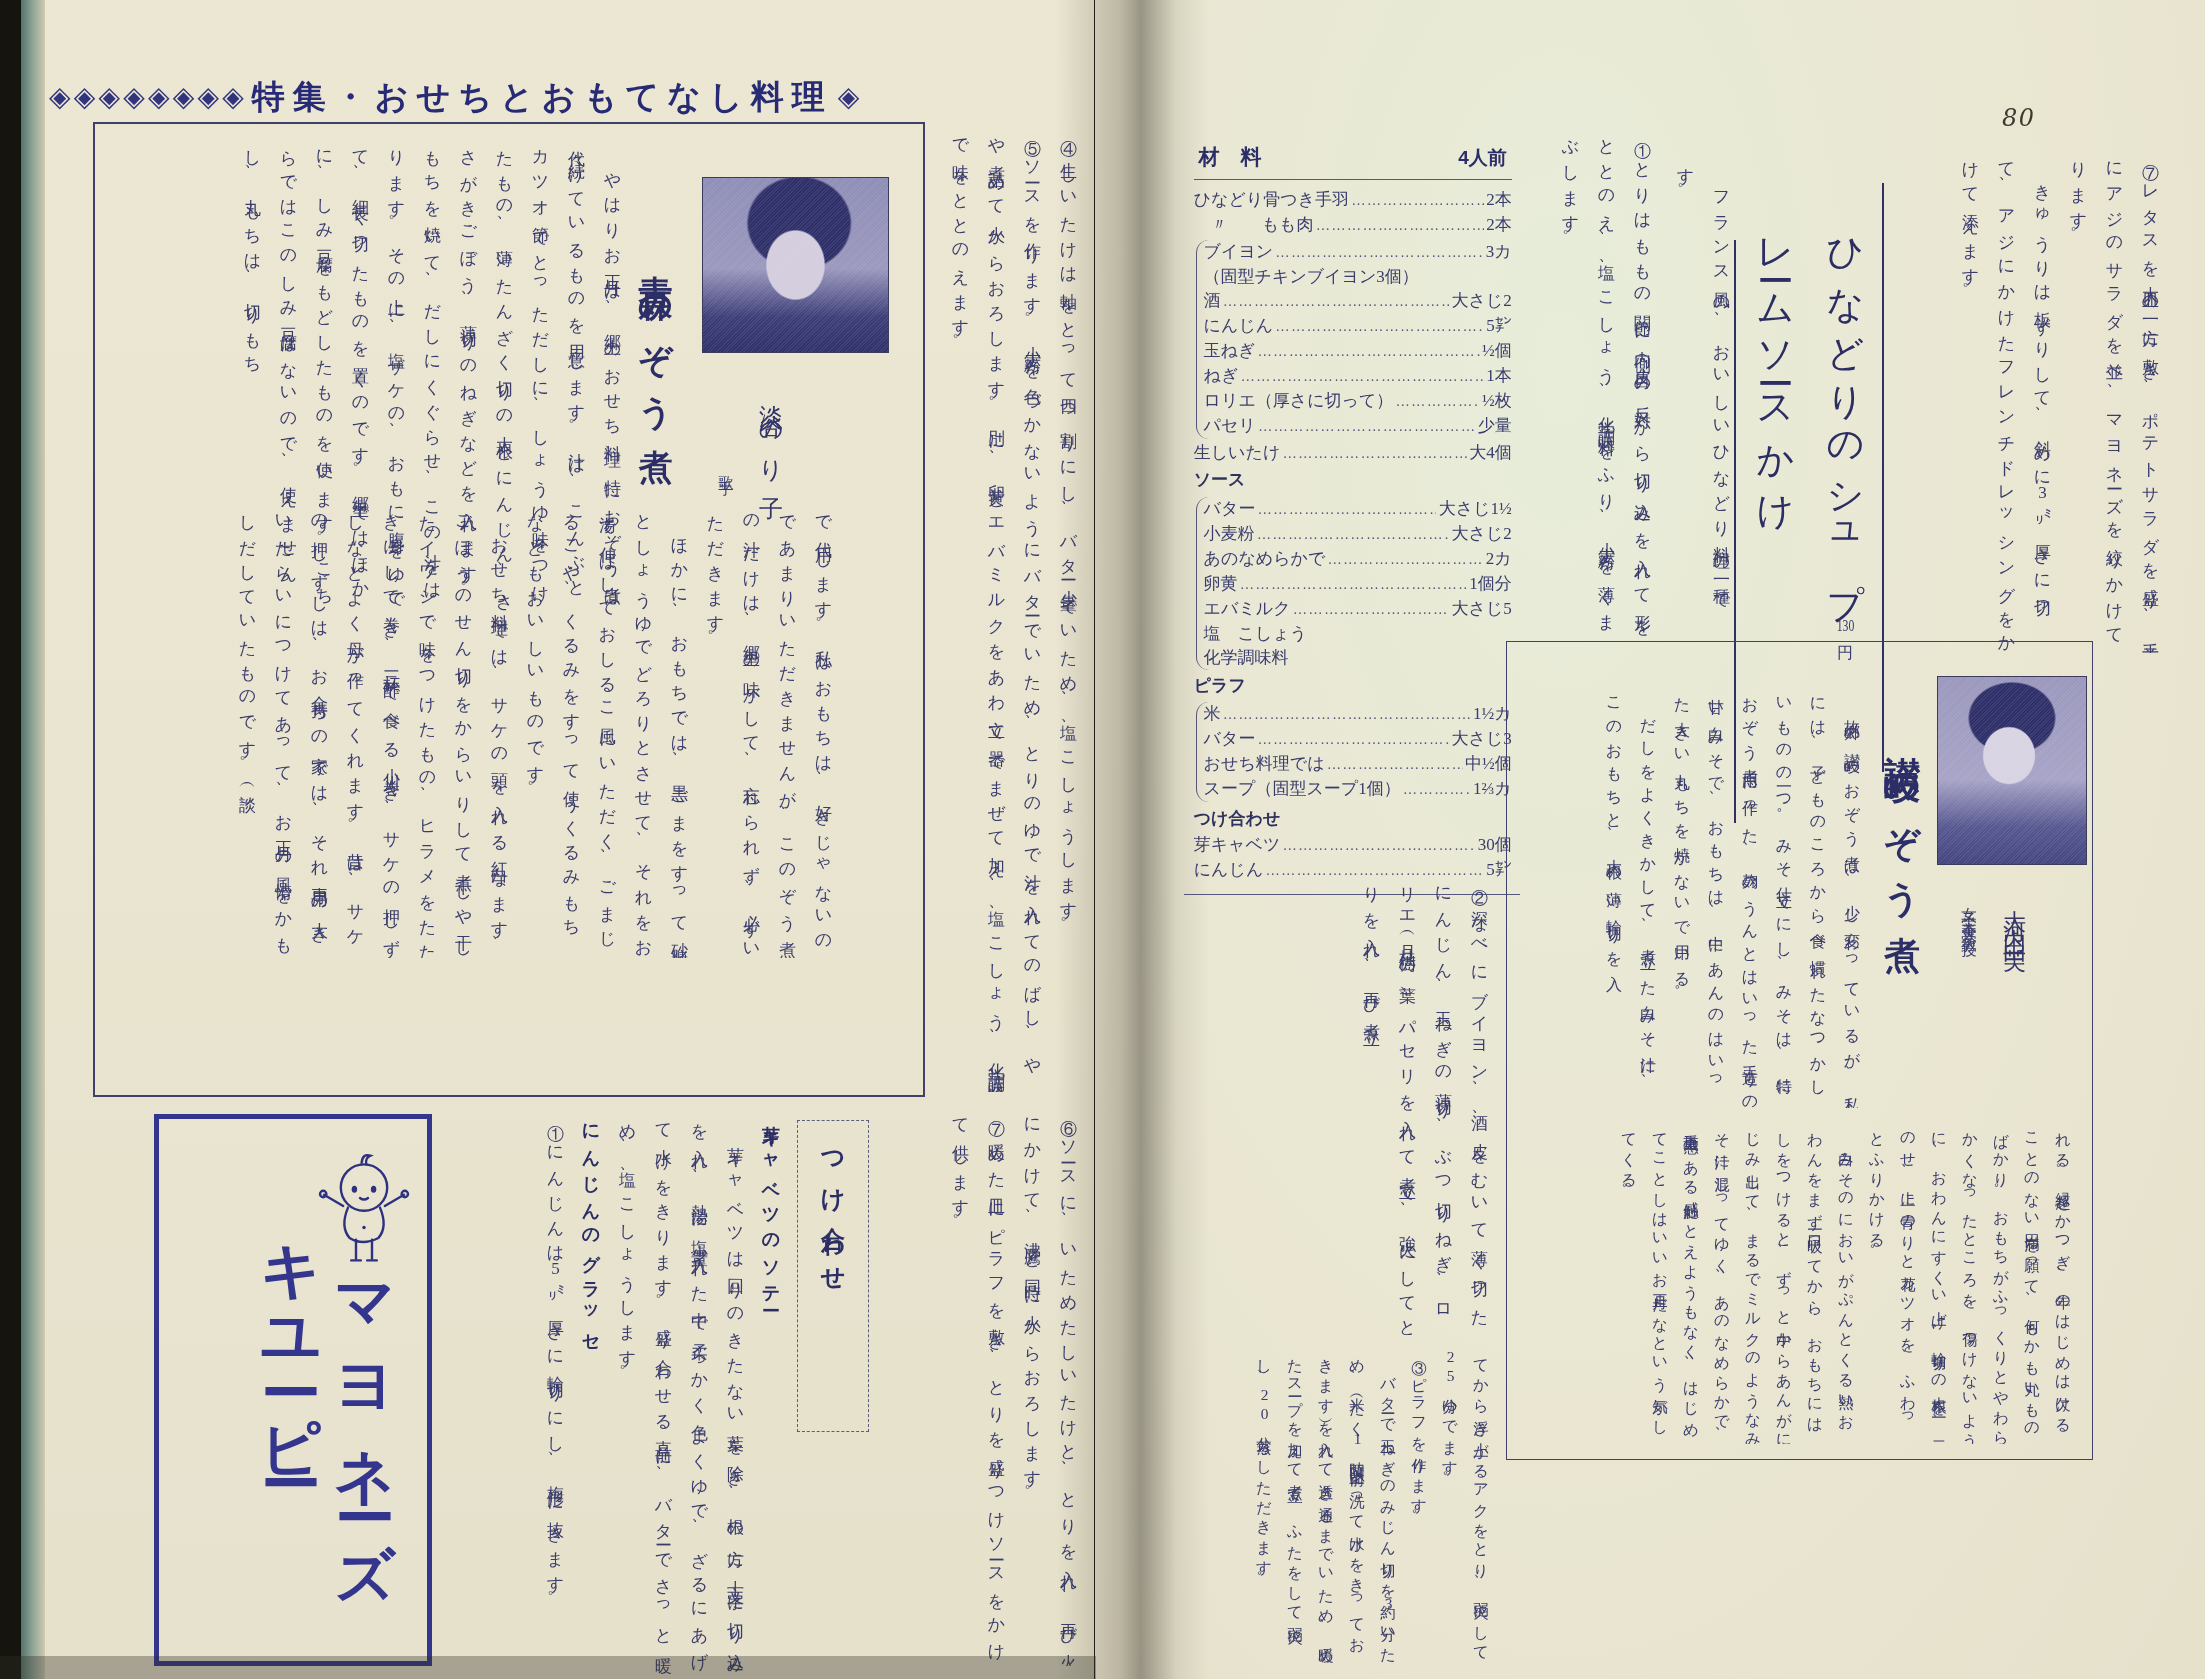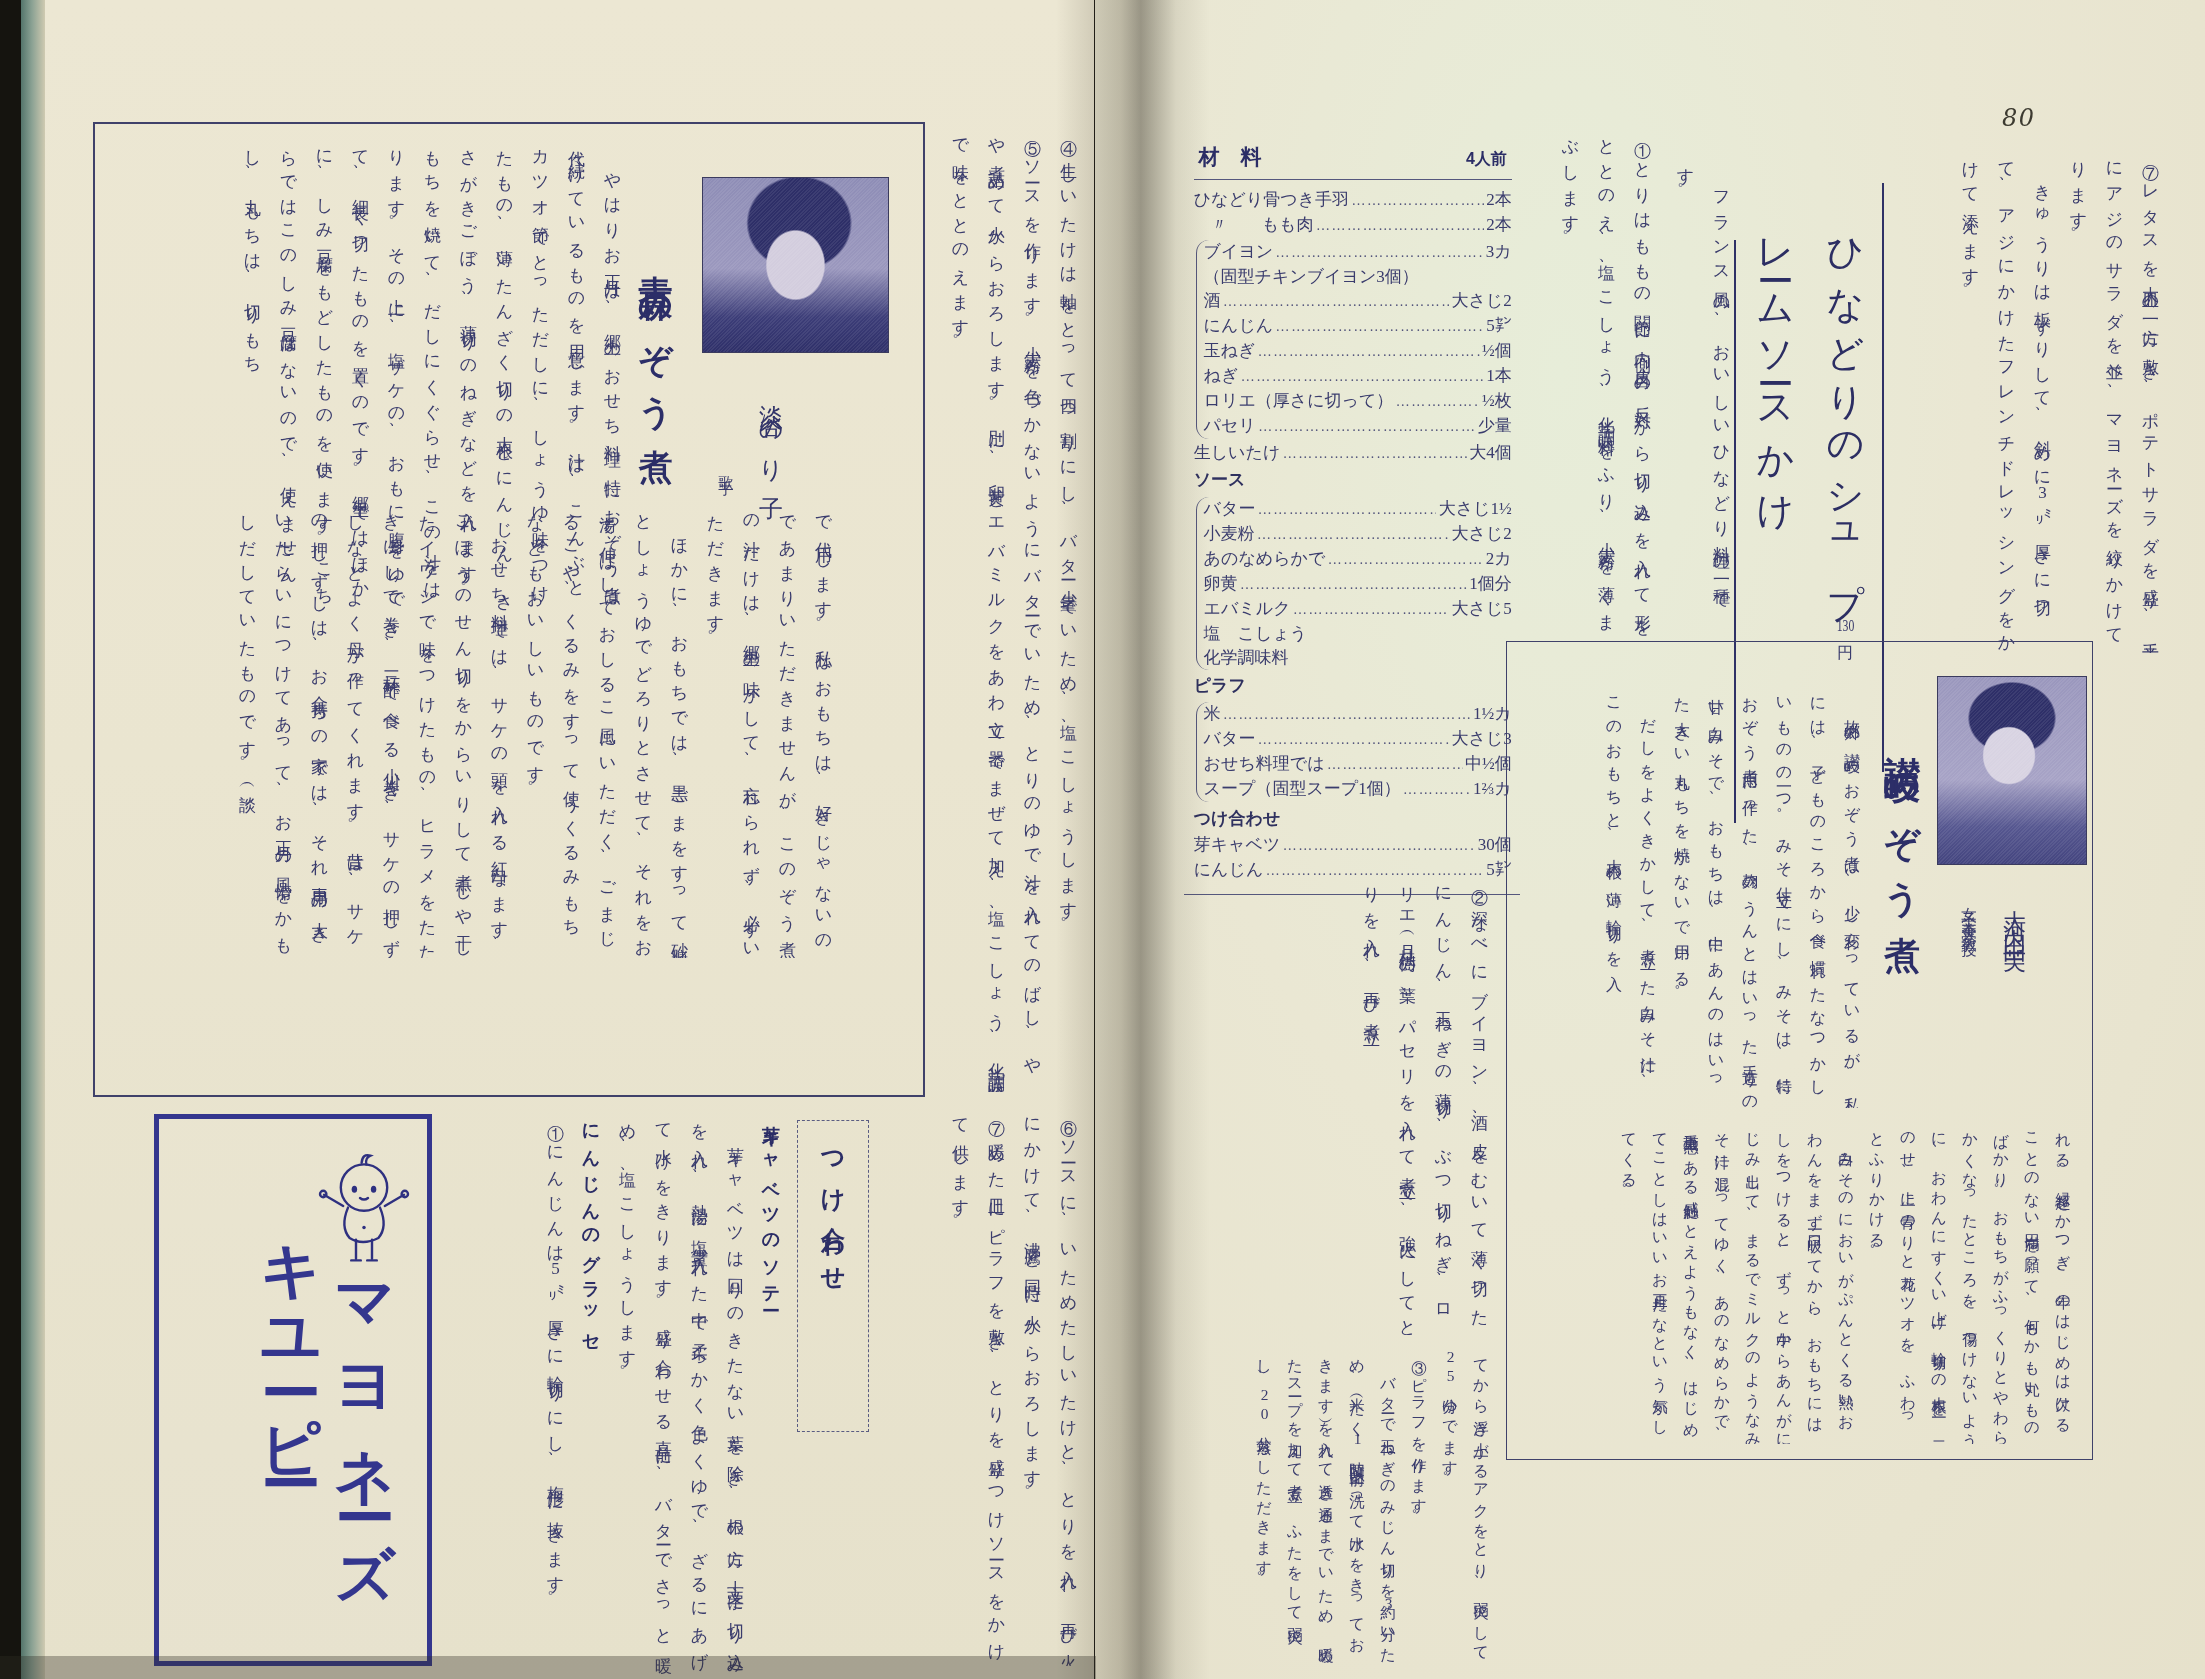--- a/index.html
+++ b/index.html
@@ -56,21 +56,21 @@
   .recipe-title{font-size:37px;letter-spacing:6.5px;color:#2c2e63;line-height:70px;}
   .price{font-size:16px;letter-spacing:0.8px;margin-top:14.6px;color:#3a3c6d;}
   .tcy{text-combine-upright:all;}
 
   
   .ing-box{position:absolute;left:1184px;top:136px;width:318px;padding:6.5px 8px 11.4px 9.7px;
     border-bottom:1.6px solid #55577d;}
   .ing-head-row{display:flex;justify-content:space-between;align-items:baseline;
     font-family:"Liberation Sans","DejaVu Sans",sans-serif;font-weight:bold;font-size:21px;
     color:#2b2d66;border-bottom:1.6px solid #55577d;padding:0 4.9px 8px 4.9px;margin-bottom:8px;}
-  .ing-head-row .serving{font-size:16px;text-align:right;}
+  .ing-head-row .serving{font-size:19px;text-align:right;}
   .ing-row{display:flex;align-items:baseline;font-size:17px;line-height:24px;white-space:nowrap;}
   .inm{white-space:nowrap;}
   .dots{flex:1;overflow:hidden;color:#50527a;font-size:14px;letter-spacing:1.6px;margin:0 2.4px;}
   .dots::before{content:"……………………………………………………";}
   .amt{white-space:nowrap;}
   .ing-head{font-weight:bold;font-size:17px;line-height:28px;color:#2f315f;}
   .ing-sec.brace{border-left:1.6px solid #55577d;border-radius:13px 0 0 13px;
     padding-left:6.5px;margin:2.4px 0 2.4px 2.4px;}
 
   .pagenum{position:absolute;left:2002px;top:104px;font-style:italic;font-size:24px;
@@ -79,20 +79,23 @@
 </head>
 <body>
 
 <div class="spread">
 
   <div class="page-left"></div>
   <div class="page-right"></div>
   <div class="edge-dark"></div>
   <div class="edge-teal"></div>
 
+  <div class="header">
+    <span class="dia">◈◈◈◈◈◈◈◈</span><span class="ttl">特集・おせちとおもてなし料理</span><span class="dia">◈</span>
+  </div>
 
   <div class="box" style="left:93px;top:122px;width:828px;height:971px;"></div>
 
   <div class="flow v t21" style="left:106px;top:138px;width:524px;height:477px;">
       <p>　やはりお正月は、郷土のおせち料理、特におぞう煮は家代々続けているものを用意します。汁は、こんぶとカツオ節でとっただしに、しょうゆ味をつけたもの、薄いたんざく切りの大根とにんじん、ささがきごぼう、薄切りのねぎなどを入れます。丸もちを焼いて、だしにくぐらせ、この汁をはります。その上に、塩ザケの、おもに腹身をゆでて、細長く切ったものを置くのです。郷里ではほかに、しみ豆腐をもどしたものを使います。こちらではこのしみ豆腐はないので、使えませんし、丸もちは、切りもち</p>
     </div>
 
   <div class="v article-title abs" style="left:632px;top:248px;height:341px;">青森のぞう煮</div>
 
   <div class="photo" style="left:702px;top:177px;width:185px;height:174px;

